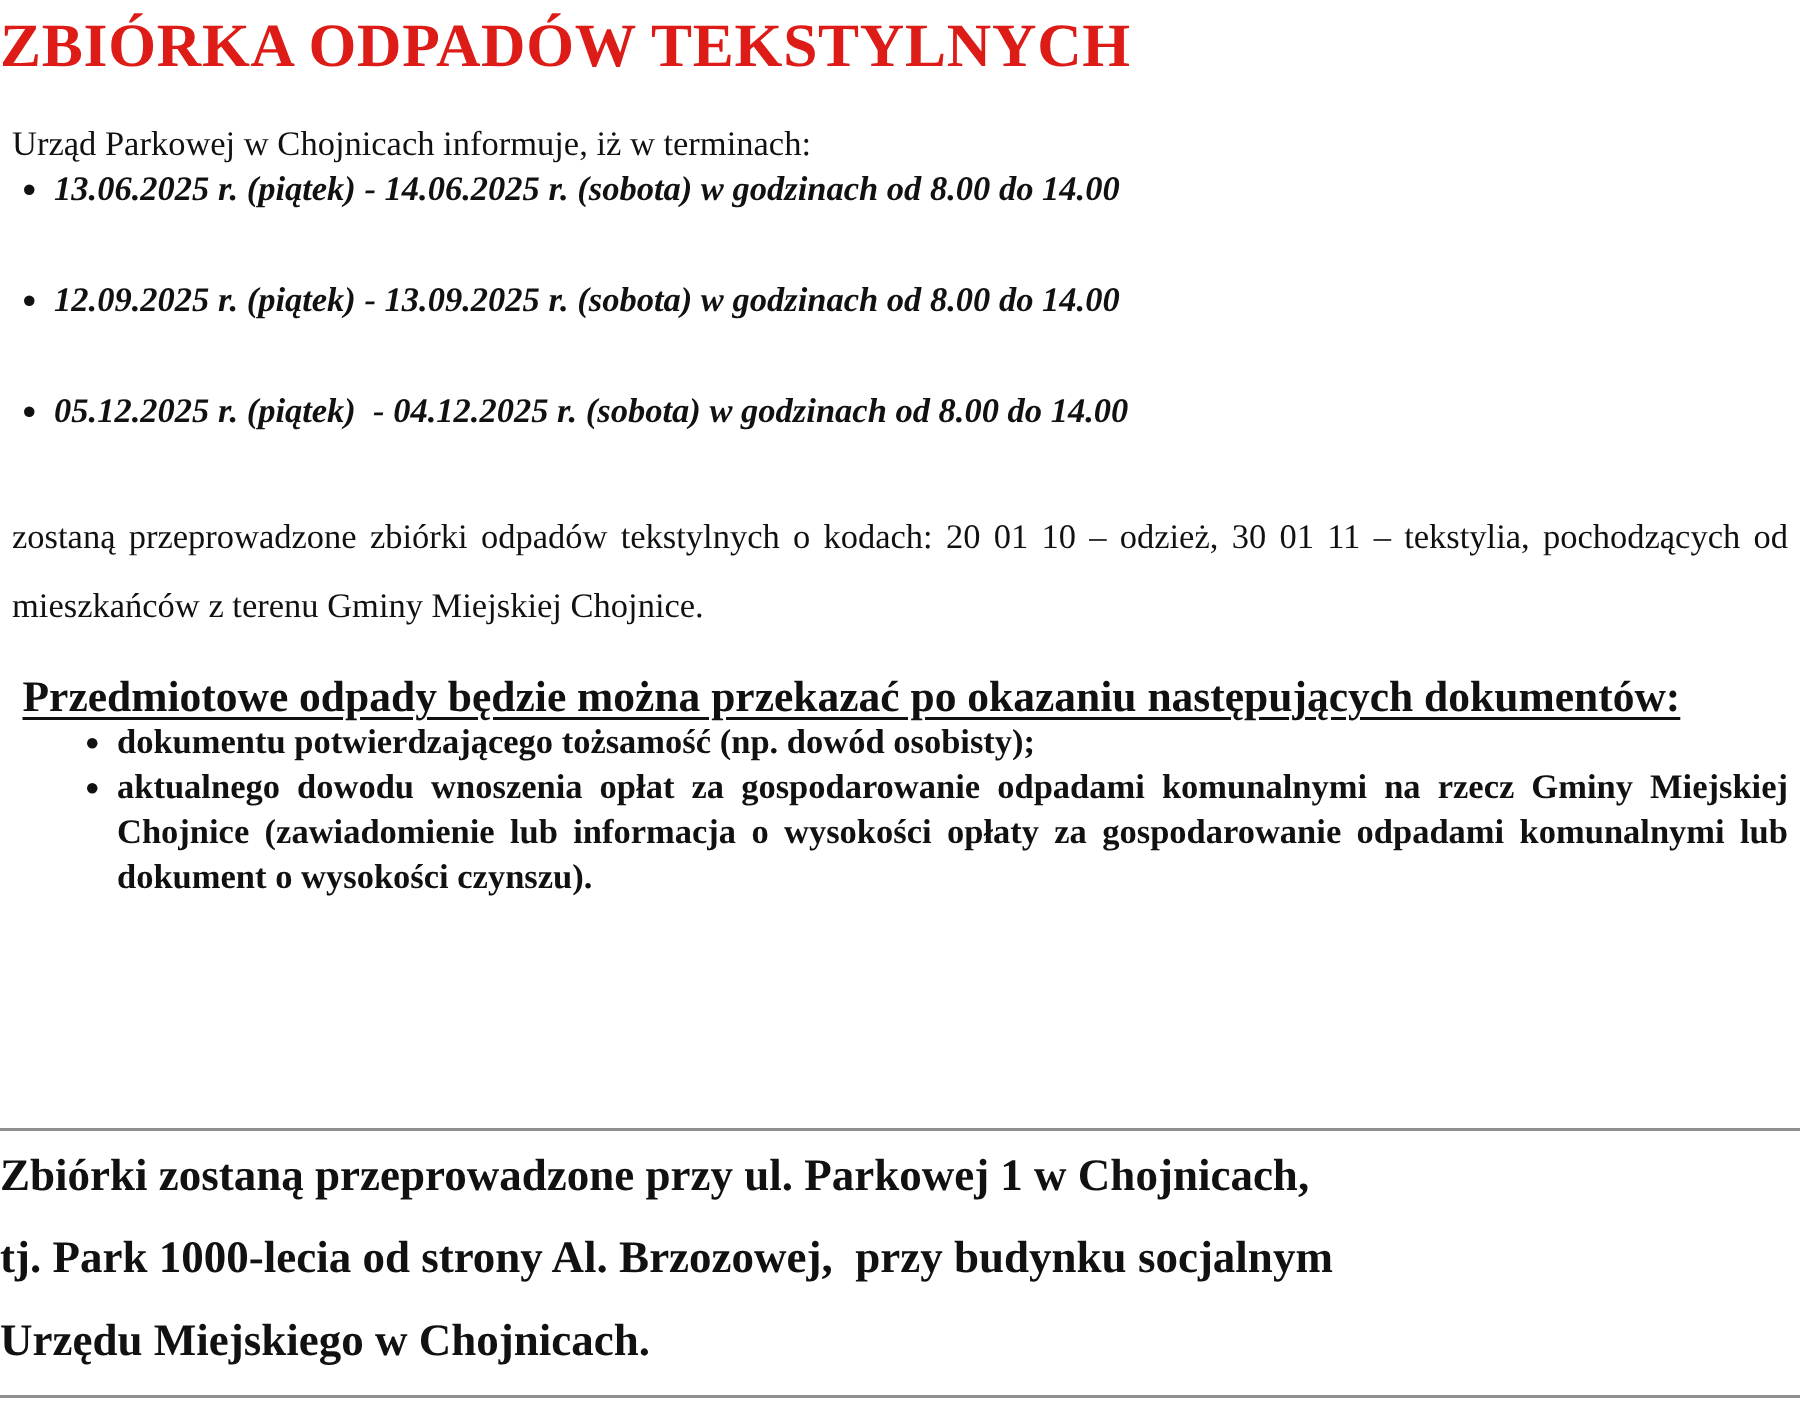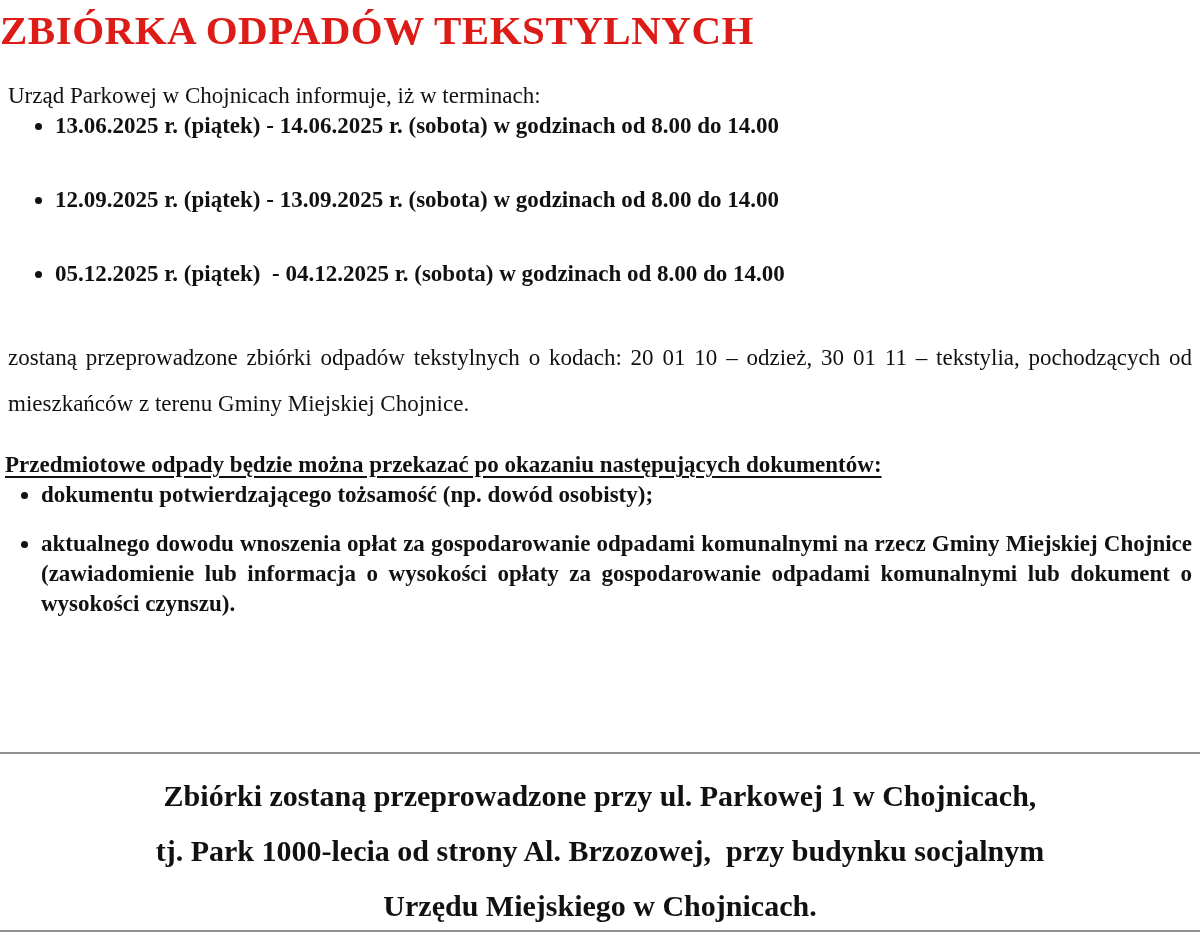--- a/index.html
+++ b/index.html
@@ -40,62 +40,63 @@
   }
   ul.bullets li{
     font-size:23px;
     font-weight:bold;
     line-height:30px;
     white-space:pre-wrap;
   }
 
   .dates-list{
     margin-top:37px;
-    padding-left:55px;
+    padding-left:36px;
+    font-style:italic;
   }
   .dates-list li + li{ margin-top:44px; }
 
   .codes-paragraph{
     margin:46px 8px 0 8px;
     font-size:23px;
     line-height:46px;
     text-align:justify;
   }
 
   .documents-heading{
-    margin:23px 8px 0 5px;
-    font-size:23px;
+    margin:23px 8px 0 15px;
+    font-size:29px;
     font-weight:bold;
     line-height:30px;
     text-decoration:underline;
     text-underline-offset:4px;
     text-decoration-thickness:2px;
   }
 
   .documents-list{
     margin-top:32px;
-    padding-left:41px;
+    padding-left:78px;
     padding-right:8px;
   }
-  .documents-list li + li{ margin-top:19px; }
+  .documents-list li + li{ }
   .documents-list li{
     line-height:48px;
     text-align:justify;
   }
   .documents-list li.single{ line-height:30px; }
 
   .location-box{
     position:absolute;
     left:0; right:0;
     top:746px;
     bottom:10px;
     border-top:2px solid var(--line);
     border-bottom:2px solid var(--line);
-    padding-top:14px;
-    text-align:center;
+    padding-top:2px;
+    text-align:left;
   }
   .location-box p{
     font-size:30px;
     font-weight:bold;
     line-height:55px;
     white-space:pre-wrap;
   }
 </style>
 </head>
 <body>

